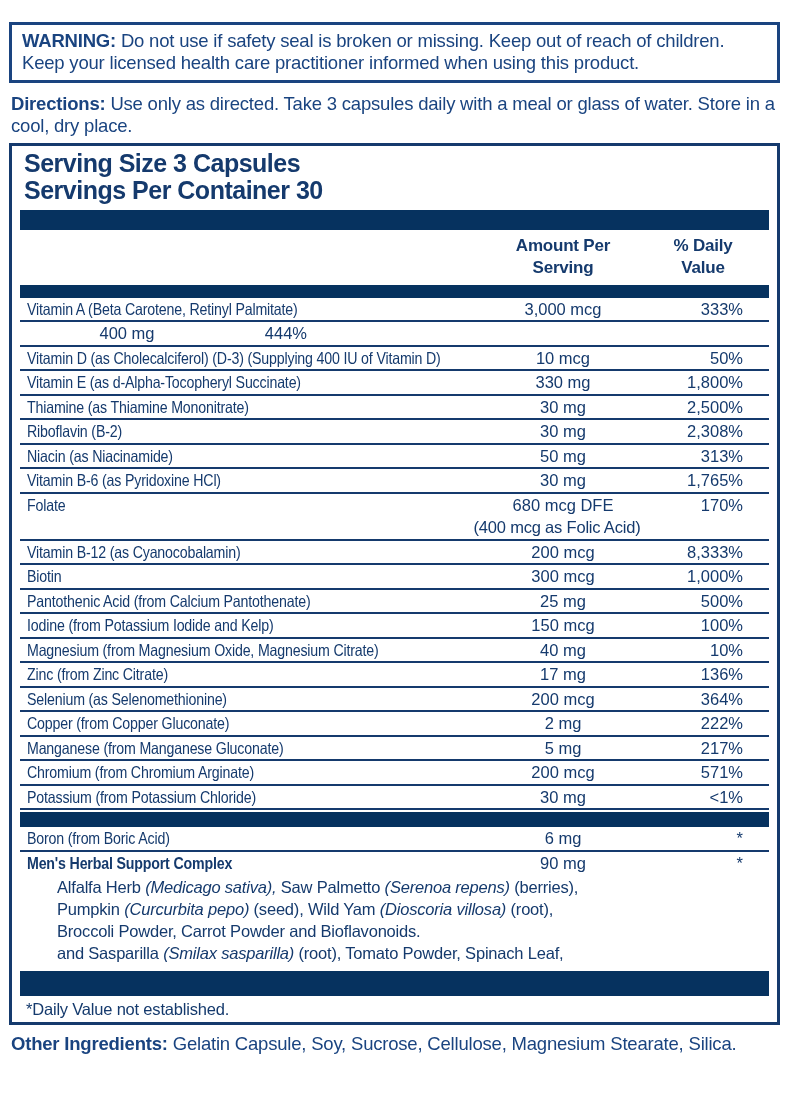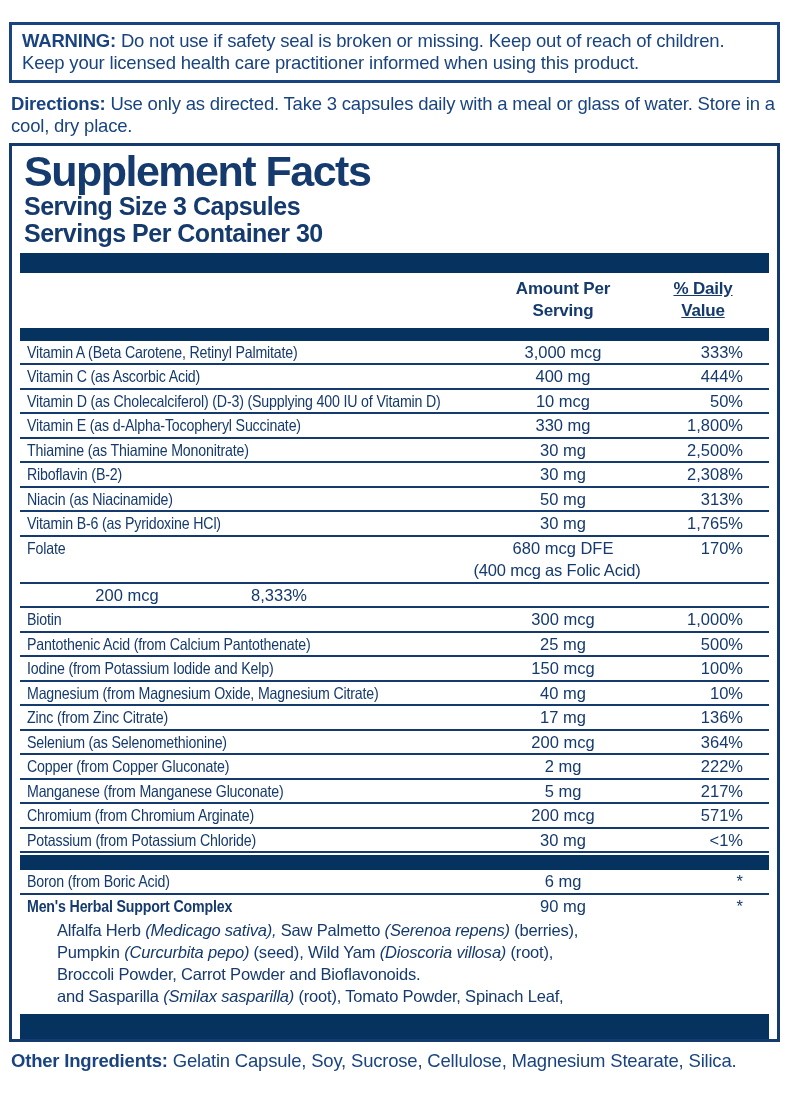--- a/index.html
+++ b/index.html
@@ -52,21 +52,21 @@
   .bar4{height:25px;margin-top:3px;}
 
   .thead{display:flex;padding:5px 26px 6px 7px;}
   .cell.name{flex:1;min-width:0;}
   .cell.amt{width:200px;text-align:center;}
   .cell.dv{width:80px;text-align:right;}
   .head{
     font-weight:bold;font-size:17px;line-height:1.3;white-space:pre-line;
     letter-spacing:-0.2px;
   }
-  .thead .cell.dv{text-align:center;text-decoration:underline;}
+  .thead .cell.dv{text-align:center;}
 
   .row{
     display:block;
     border-bottom:2px solid var(--ink);
     padding:0 26px 0 7px;
     font-size:16.5px;line-height:22.5px;
   }
   .row .line1{display:flex;}
   .cond{
     display:inline-block;transform:scaleX(0.86);transform-origin:0 50%;
@@ -97,21 +97,20 @@
 
   <div class="warning-box">
     <span class="inline-label">WARNING:</span><span> Do not use if safety seal is broken or missing. Keep out of reach of children. Keep your licensed health care practitioner informed when using this product.</span>
   </div>
 
   <div class="directions">
     <span class="inline-label">Directions:</span><span> Use only as directed. Take 3 capsules daily with a meal or glass of water. Store in a cool, dry place.</span>
   </div>
 
   <div class="panel">
-    <div class="sf-title">Supplement Facts</div>
     <div class="serving-line">Serving Size 3 Capsules</div>
     <div class="serving-line">Servings Per Container 30</div>
 
     <div class="bar bar1"></div>
 
     <div class="thead">
       <div class="cell name"></div>
       <div class="cell amt head">Amount Per
 Serving</div>
       <div class="cell dv head">% Daily
@@ -123,21 +122,20 @@
     <div id="rows-main">
         <div class="row">
     <div class="line1">
       <div class="cell name"><span class="cond">Vitamin A (Beta Carotene, Retinyl Palmitate)</span></div>
       <div class="cell amt">3,000 mcg</div>
       <div class="cell dv">333%</div>
     </div>
   </div>
         <div class="row">
     <div class="line1">
-      <div class="cell name"><span class="cond">Vitamin C (as Ascorbic Acid)</span></div>
       <div class="cell amt">400 mg</div>
       <div class="cell dv">444%</div>
     </div>
   </div>
         <div class="row">
     <div class="line1">
       <div class="cell name"><span class="cond">Vitamin D (as Cholecalciferol) (D-3) (Supplying 400 IU of Vitamin D)</span></div>
       <div class="cell amt">10 mcg</div>
       <div class="cell dv">50%</div>
     </div>
@@ -180,20 +178,21 @@
         <div class="row">
     <div class="line1">
       <div class="cell name"><span class="cond">Folate</span></div>
       <div class="cell amt">680 mcg DFE</div>
       <div class="cell dv">170%</div>
     </div>
   <div class="subline">(400 mcg as Folic Acid)</div>
         </div>
         <div class="row">
     <div class="line1">
+      <div class="cell name"><span class="cond">Vitamin B-12 (as Cyanocobalamin)</span></div>
       <div class="cell amt">200 mcg</div>
       <div class="cell dv">8,333%</div>
     </div>
   </div>
         <div class="row">
     <div class="line1">
       <div class="cell name"><span class="cond">Biotin</span></div>
       <div class="cell amt">300 mcg</div>
       <div class="cell dv">1,000%</div>
     </div>
@@ -284,19 +283,20 @@
 
     <div class="herbal-desc" id="herbal-desc">
         <div class="desc-line"><span>Alfalfa Herb </span><span class="it">(Medicago sativa),</span><span> Saw Palmetto </span><span class="it">(Serenoa repens)</span><span> (berries),</span></div>
         <div class="desc-line"><span>Pumpkin </span><span class="it">(Curcurbita pepo)</span><span> (seed), Wild Yam </span><span class="it">(Dioscoria villosa)</span><span> (root),</span></div>
         <div class="desc-line"><span>Broccoli Powder, Carrot Powder and Bioflavonoids.</span></div>
         <div class="desc-line"><span>and Sasparilla </span><span class="it">(Smilax sasparilla)</span><span> (root), Tomato Powder, Spinach Leaf,</span></div>
       </div>
 
     <div class="bar bar4"></div>
 
+    <div class="footnote">*Daily Value not established.</div>
   </div>
 
   <div class="other-ingredients">
     <span class="inline-label">Other Ingredients:</span><span> Gelatin Capsule, Soy, Sucrose, Cellulose, Magnesium Stearate, Silica.</span>
   </div>
 
 </div>
 
 </body></html>

